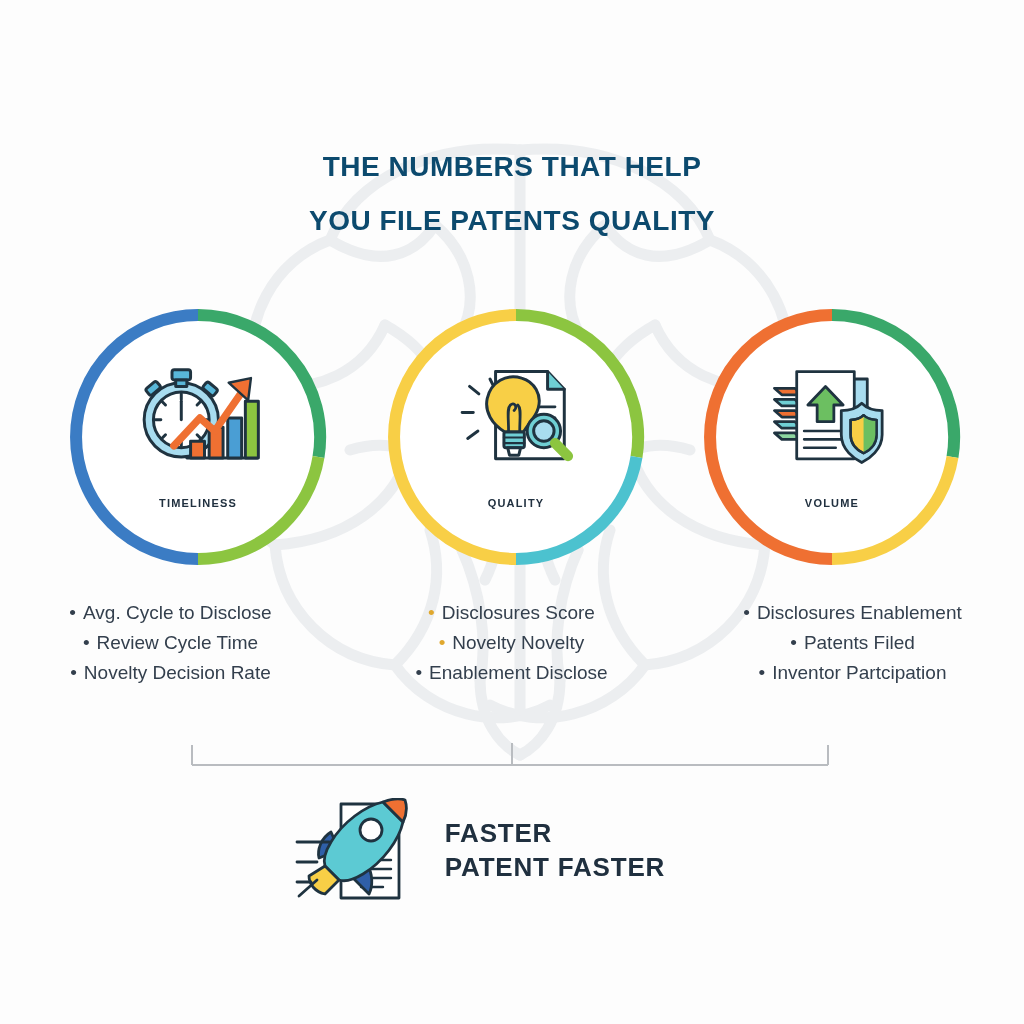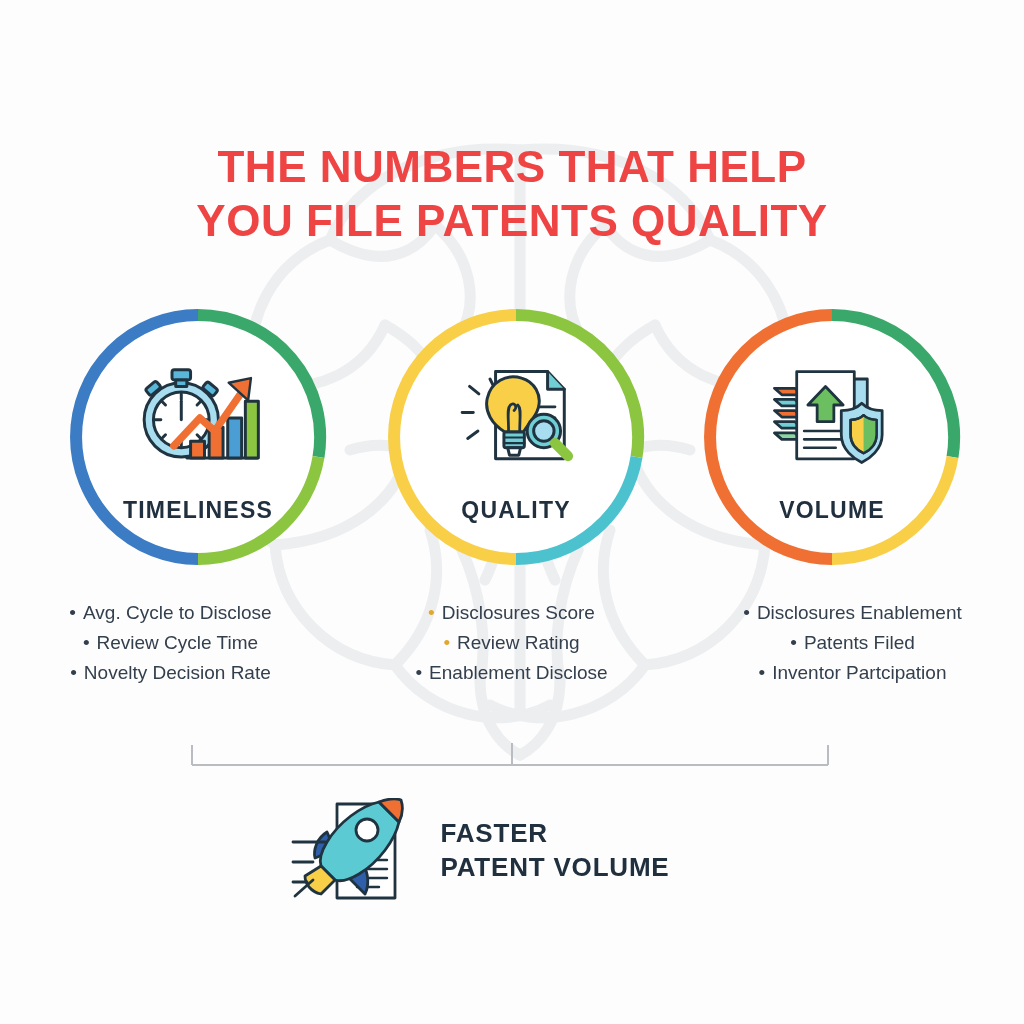--- a/index.html
+++ b/index.html
@@ -22,23 +22,23 @@
 
   
   #title{
     position:absolute;
     left:0; top:140px;
     width:1024px;
     text-align:center;
     z-index:2;
   }
   #title .line{
-    font-size:44px;
+    font-size:28px;
     font-weight:bold;
-    color:#ef4444;
+    color:#0c4a6e;
     letter-spacing:0.5px;
     line-height:54px;
     white-space:nowrap;
   }
 
   
   #pillars{
     position:absolute;
     left:0; top:305px;
     width:1024px;
@@ -69,21 +69,21 @@
     justify-content:flex-start;
     padding-top:52px;
   }
   .pillar-icon{
     width:130px;
     height:118px;
     display:block;
   }
   .pillar-label{
     margin-top:20px;
-    font-size:23px;
+    font-size:11px;
     font-weight:bold;
     letter-spacing:1.2px;
     color:#20303f;
   }
 
   
   #columns{
     position:absolute;
     left:0; top:598px;
     width:1024px;
@@ -320,21 +320,21 @@
     </div>
   </div>
 
   <div class="col">
     <div class="bullet">
       <span class="dot" style="color:#e0a82e">•</span>
       <span>Disclosures Score</span>
     </div>
     <div class="bullet">
       <span class="dot" style="color:#e0a82e">•</span>
-      <span>Review Rating</span>
+      <span>Novelty Novelty</span>
     </div>
     <div class="bullet">
       <span class="dot" style="color:#333f4d">•</span>
       <span>Enablement Disclose</span>
     </div>
   </div>
 
   <div class="col">
     <div class="bullet">
       <span class="dot" style="color:#333f4d">•</span>
@@ -377,15 +377,15 @@
 
       <circle cx="76" cy="32" r="11" fill="#ffffff"></circle>
 
       <path d="M30 68 L44 82 L30 96 C20 94 14 86 14 78 Z" fill="#f8cf46"></path>
 
       <path d="M2 44 L34 44 M2 64 L22 64 M2 84 L16 84 M4 98 L22 82"></path>
     </g>
   </svg>
   <div id="footer-text">
     <div class="fline">FASTER</div>
-    <div class="fline">PATENT VOLUME</div>
+    <div class="fline">PATENT FASTER</div>
   </div>
 </div>
 
 </body></html>

